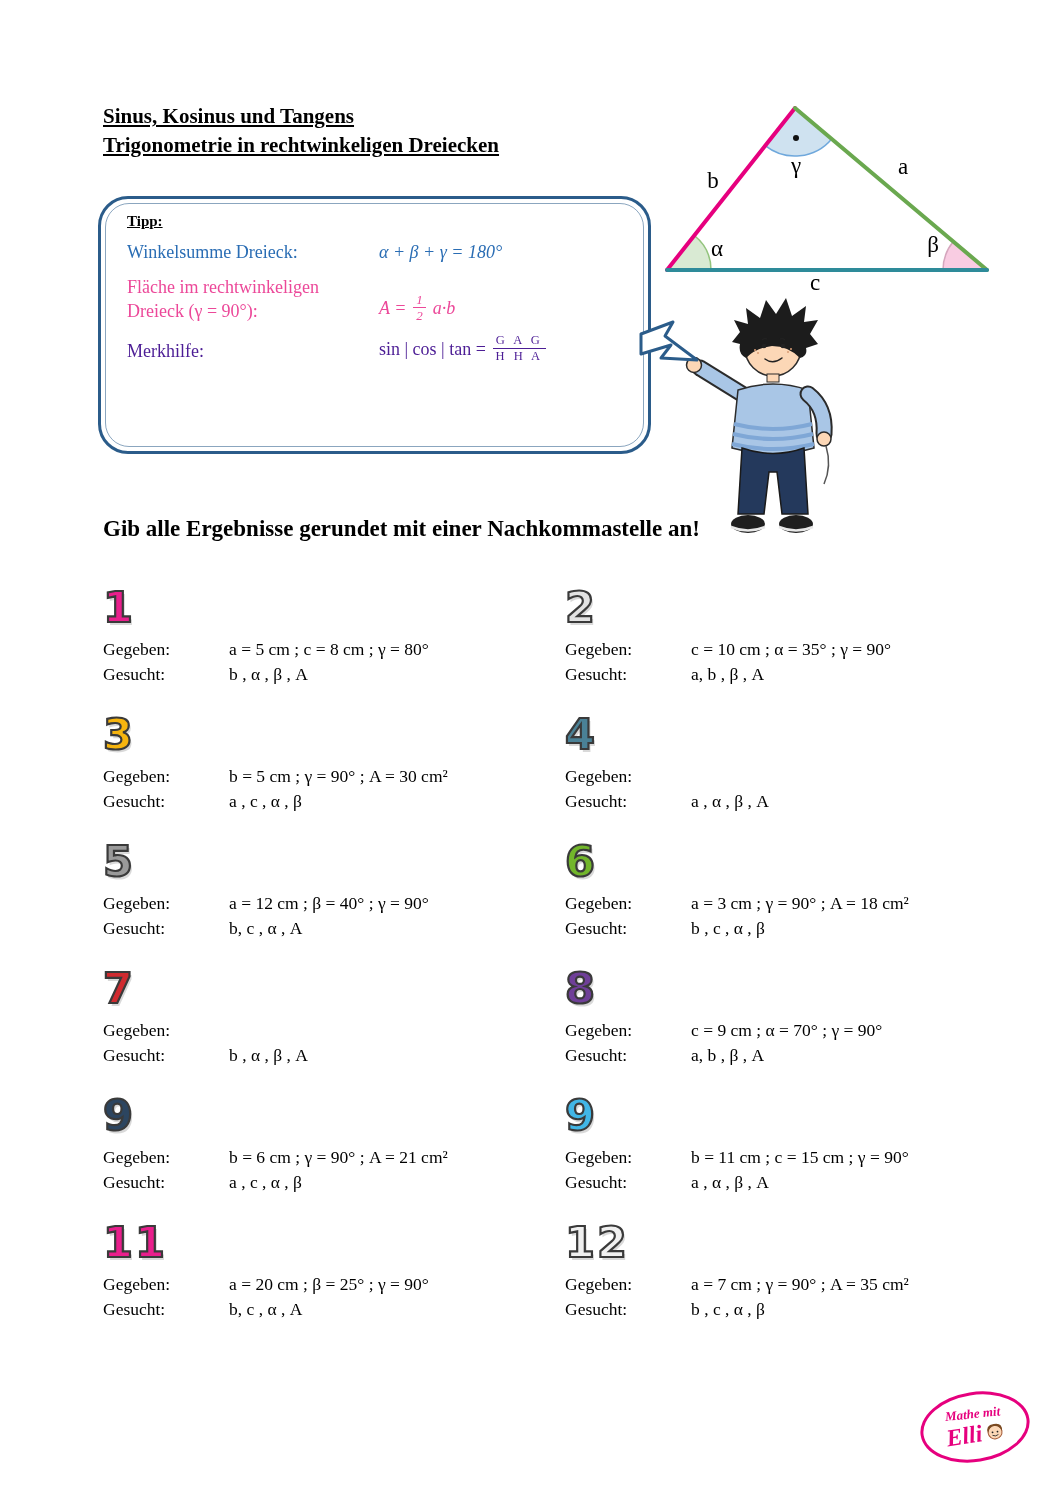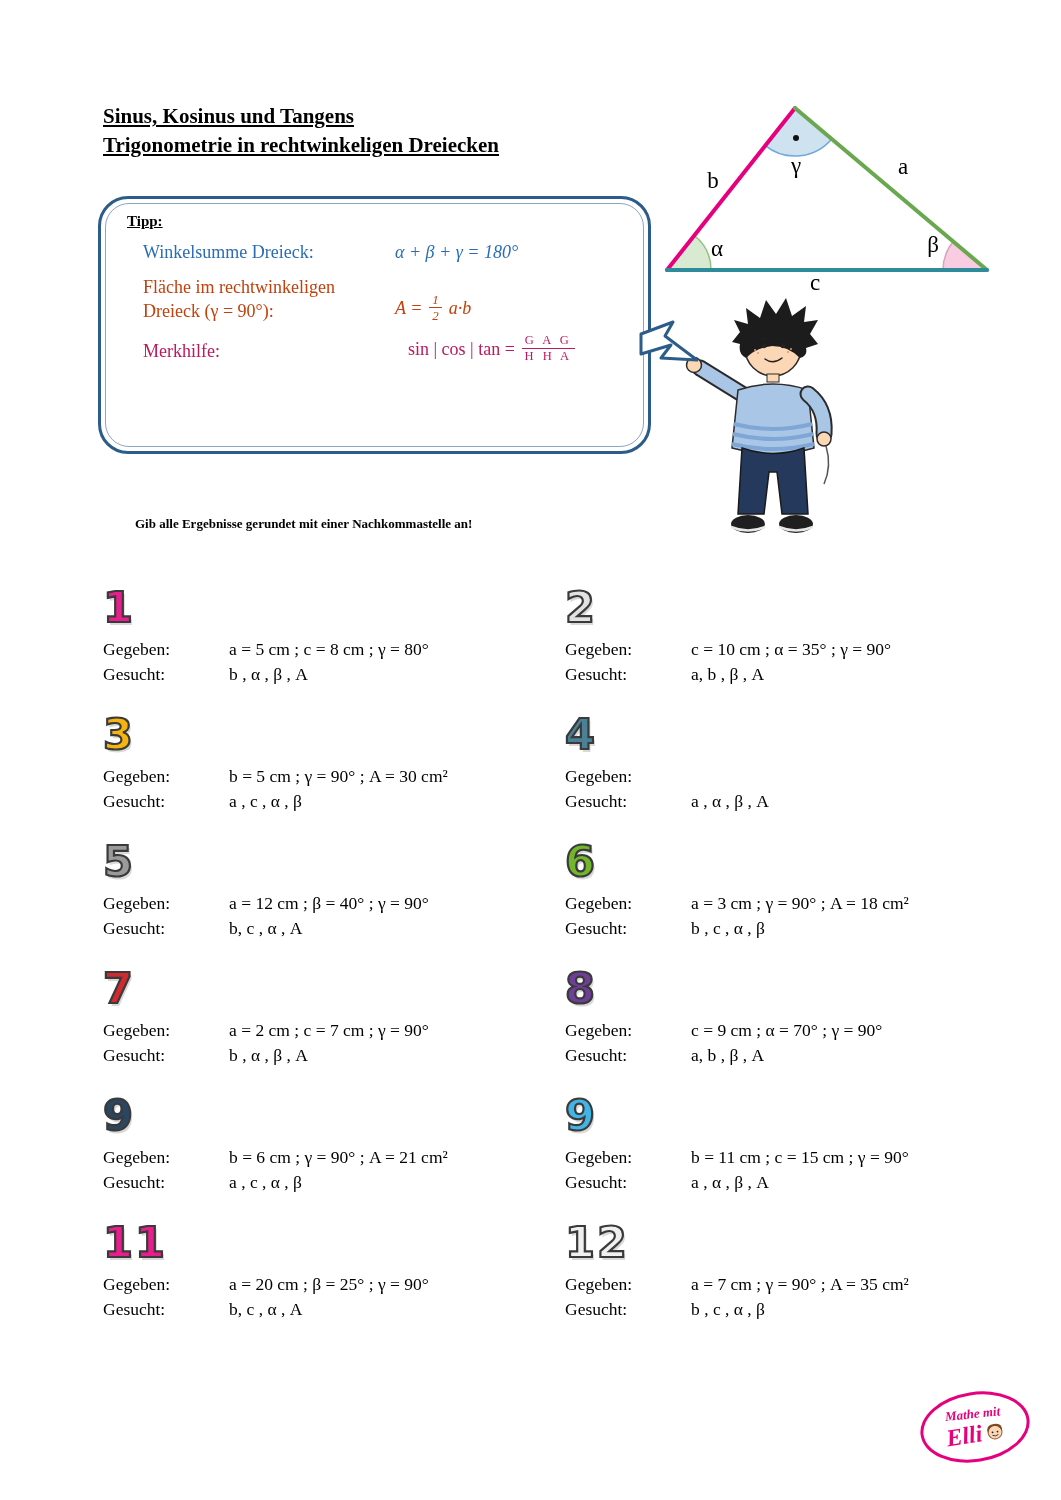--- a/index.html
+++ b/index.html
@@ -20,35 +20,35 @@
   .tip-box {
     position:absolute; left:98px; top:196px; width:553px; height:258px;
     border:3.5px solid #2b5c8a; border-radius:30px; background:#fff; z-index:1;
     padding:14px 26px 10px 26px;
   }
   .tip-box::before {
     content:""; position:absolute; inset:4px; border:1.5px solid rgba(43,92,138,0.55);
     border-radius:24px; pointer-events:none;
   }
   .tip-heading { font-weight:bold; font-size:15px; text-decoration:underline; margin-bottom:10px; }
-  .tip-row { display:flex; align-items:flex-end; margin-bottom:11px; font-size:18px; line-height:24px;margin-left:16px; }
+  .tip-row { display:flex; align-items:flex-end; margin-bottom:11px; font-size:18px; line-height:24px; }
   .tip-label { width:252px; flex:0 0 252px; }
   .tip-label .block { display:block; }
   .tip-formula { font-style:italic; }
   .formula-flex { display:inline-flex; align-items:center; gap:7px; }
   .frac { display:inline-block; text-align:center; line-height:1.05; font-size:13px; vertical-align:middle; }
   .frac .num { display:block; border-bottom:1.3px solid currentColor; padding:0 3px 1px; }
   .frac .den { display:block; padding-top:1px; }
   .frac-letters { letter-spacing:3px; font-size:12.5px; font-style:normal; }
   .bubble-tail { position:absolute; left:637px; top:314px; z-index:3; }
 
   .kid { position:absolute; left:676px; top:296px; }
 
   
-  .instruction { position:absolute; left:103px; top:516px; font-weight:bold; font-size:13px;margin-left:32px; }
+  .instruction { position:absolute; left:103px; top:516px; font-weight:bold; font-size:23px; }
 
   
   .exercises {
     position:absolute; left:103px; top:580px; width:880px;
     display:grid; grid-template-columns:462px 418px; grid-auto-rows:127px;
   }
   .ex-num {
     font-family:"DejaVu Sans", sans-serif; font-size:43px; font-weight:800;
     height:57px; line-height:54px; letter-spacing:2px;
     -webkit-text-stroke:2.2px #3a3a3a;
@@ -94,36 +94,36 @@
 
   <div class="tip-box">
     <div class="tip-heading">Tipp:</div>
 
     <div class="tip-row" style="color: rgb(42, 109, 180);">
       <span class="tip-label">Winkelsumme Dreieck:</span>
       <span class="tip-formula">α + β + γ  =  180°</span>
     </div>
 
 
-    <div class="tip-row" style="color: #c2410c;">
+    <div class="tip-row" style="color: #ec4899;">
       <span class="tip-label">
         <span class="block">Fläche im rechtwinkeligen</span>
         <span class="block">Dreieck (γ = 90°):</span>
       </span>
       <span class="tip-formula formula-flex">
         <span>A  =</span>
         <span class="frac">
           <span class="num">1</span>
           <span class="den">2</span>
         </span>
         <span>a·b</span>
       </span>
     </div>
 
-    <div class="tip-row" style="color: #be185d; gap: 13px;">
+    <div class="tip-row" style="color: #4c1d95;">
       <span class="tip-label">Merkhilfe:</span>
       <span class="tip-formula formula-flex" style="font-style:normal;">
         <span>sin  |  cos  |  tan  =</span>
         <span class="frac frac-letters">
           <span class="num">G A G</span>
           <span class="den">H H A</span>
         </span>
       </span>
     </div>
   </div>
@@ -235,21 +235,20 @@
       <div class="ex-row">
         <span>Gesucht:</span>
         <span>b , c , α , β</span>
       </div>
     </div>
 
     <div class="exercise">
       <div class="ex-num" style="color: rgb(208, 42, 47);">7</div>
       <div class="ex-row">
         <span>Gegeben:</span>
-        <span>a = 2 cm ; c = 7 cm ; γ = 90°</span>
       </div>
       <div class="ex-row">
         <span>Gesucht:</span>
         <span>b , α , β , A</span>
       </div>
     </div>
 
     <div class="exercise">
       <div class="ex-num" style="color: rgb(111, 63, 152);">8</div>
       <div class="ex-row">

